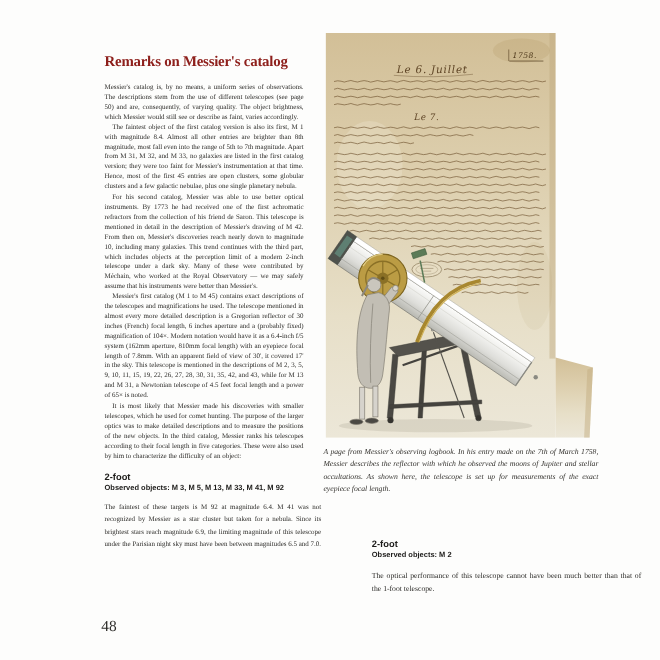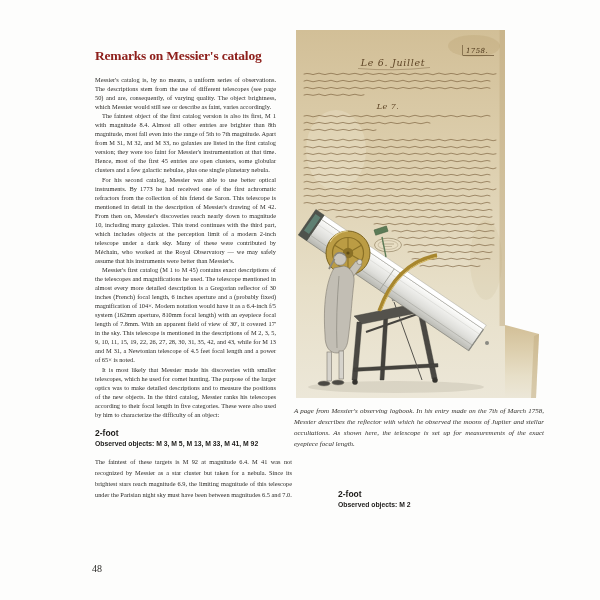--- a/index.html
+++ b/index.html
@@ -30,21 +30,21 @@
   .fig-caption{
     position:absolute;left:294px;top:406px;width:250px;
     font-style:italic;font-size:7px;line-height:10.9px;color:#33312d;text-align:justify;
   }
   .two-foot{position:absolute;left:298px;top:489px;width:245px;margin-left:40px;}
   .two-foot .subhead{margin-top:0;}
   .two-foot p{
     font-size:7px;line-height:11.5px;color:#2c2b28;margin:4px 0 0 0;text-align:justify;
   }
   .page-number{
-    position:absolute;left:92px;top:563px;font-size:10px;color:#2c2b28;
+    position:absolute;left:92px;top:563px;font-size:14px;color:#2c2b28;
     font-family:"Liberation Serif",serif;
   }
   
   .yr{font:italic 7px "DejaVu Serif",serif;fill:#4a3417;letter-spacing:.4px;}
   .script-lg{font:italic 9.5px "DejaVu Serif",serif;fill:#5f4526;letter-spacing:.7px;}
   .script-md{font:italic 8px "DejaVu Serif",serif;fill:#5f4526;letter-spacing:.5px;}
   #hand-lines path{fill:none;stroke:#6b4e2b;stroke-width:.72;opacity:.78;stroke-linecap:round;}
 </style>
 </head>
 <body>
@@ -199,15 +199,16 @@
       <ellipse cx="42" cy="352.5" rx="6" ry="2.4" fill="#4a4843"></ellipse>
     </g>
   </g>
 </svg>
 
 <div class="fig-caption">A page from Messier's observing logbook. In his entry made on the 7th of March 1758, Messier describes the reflector with which he observed the moons of Jupiter and stellar occultations. As shown here, the telescope is set up for measurements of the exact eyepiece focal length.</div>
 
 <div class="two-foot">
   <div class="subhead">2-foot</div>
   <div class="observed">Observed objects: M 2</div>
+  <p>The optical performance of this telescope cannot have been much better than that of the 1-foot telescope.</p>
 </div>
 
 <div class="page-number">48</div>
 
 </body></html>

